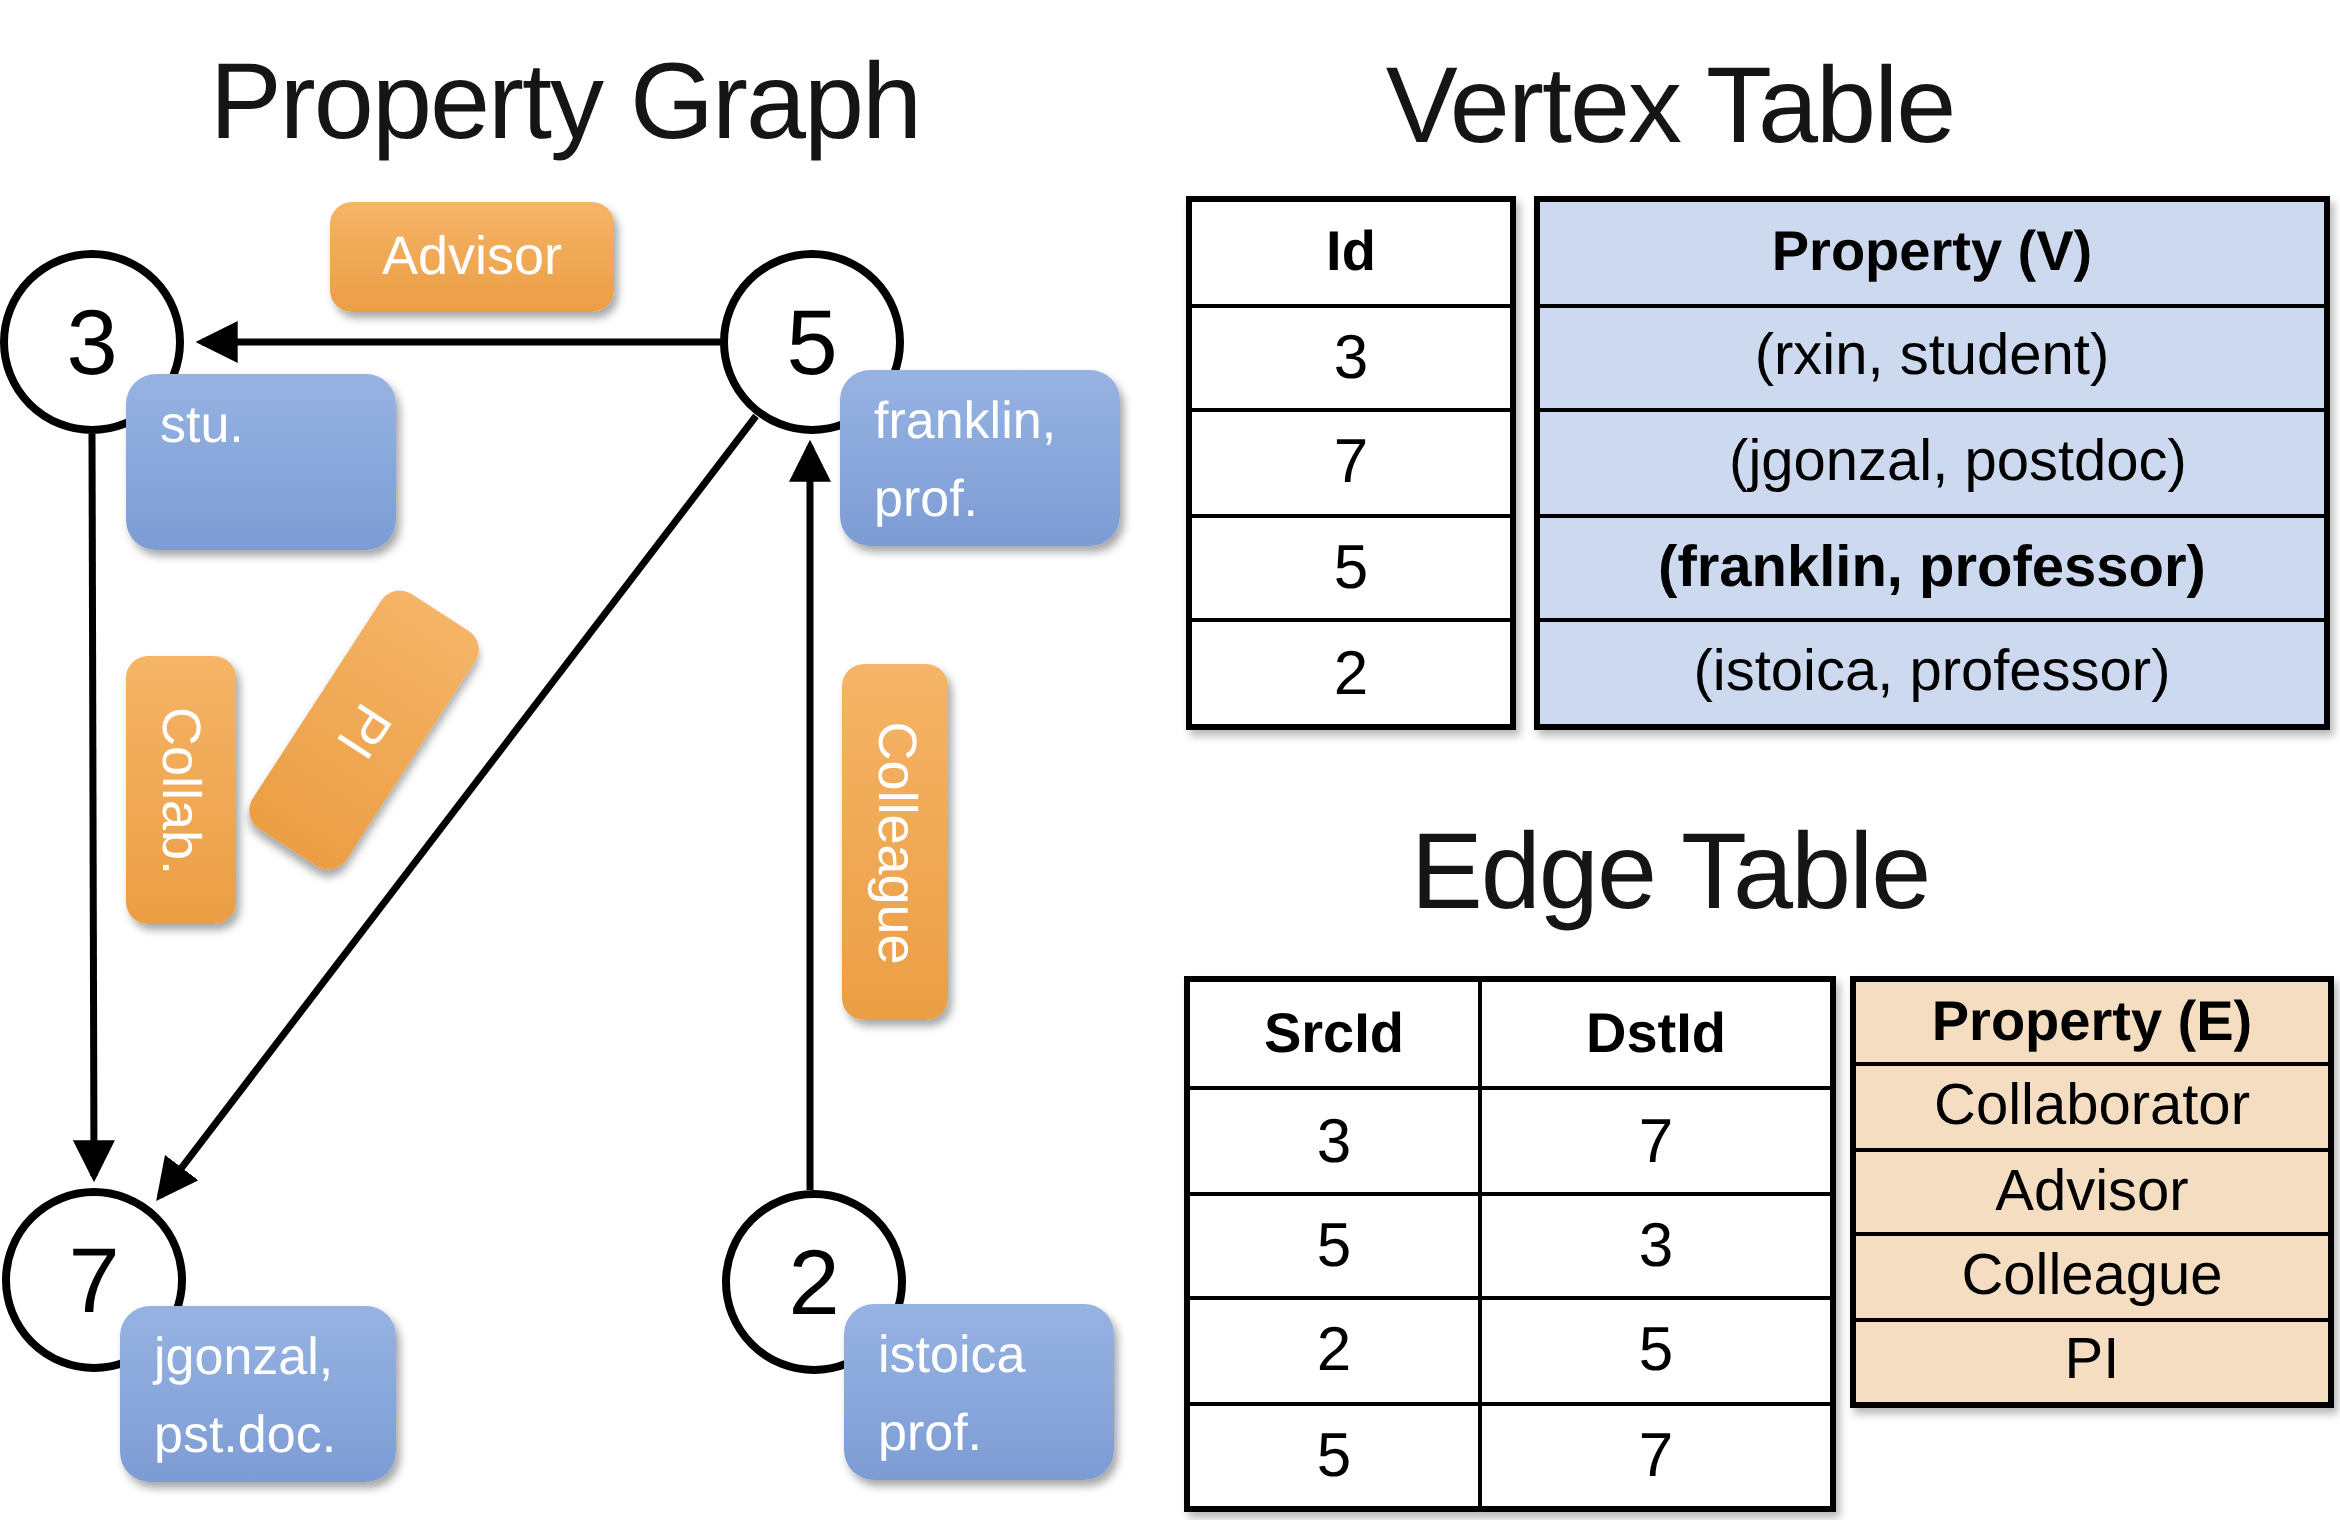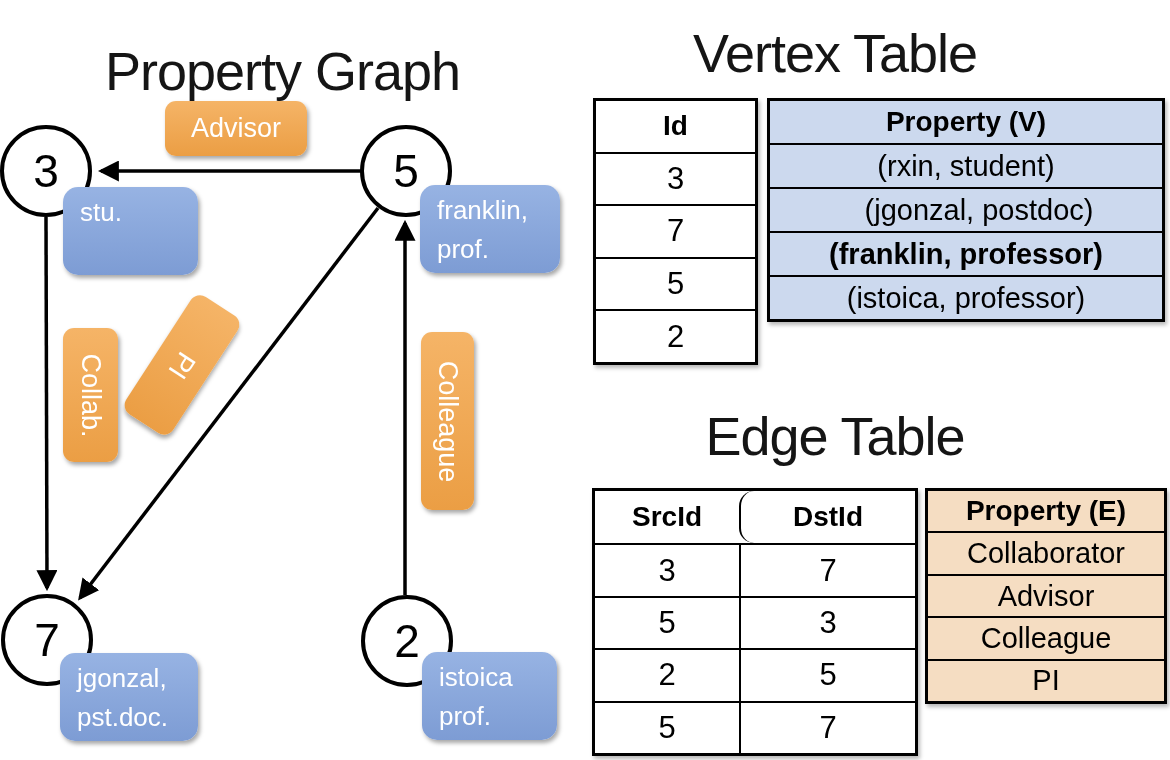--- a/index.html
+++ b/index.html
@@ -54,30 +54,30 @@
     position:absolute;border:3px solid #000;box-sizing:border-box;
     display:grid;grid-template-columns:45% 55%;grid-auto-rows:1fr;
     box-shadow:2px 3px 4px rgba(0,0,0,0.28);
   }
   .grid2 .cell{
     display:flex;align-items:center;justify-content:center;
     font-size:31px;border-top:2.5px solid #000;
   }
   .grid2 .cell.c2{border-left:2.5px solid #000;}
   .grid2 .cell.top{border-top:none;}
-  .grid2 .cell.hdr{font-weight:bold;font-size:28px;border-radius:15px;}
+  .grid2 .cell.hdr{font-weight:bold;font-size:28px;}
   .bluefill{background:#ccd9ee;}
   .peachfill{background:#f5ddc2;}
 </style>
 </head>
 <body>
 
 <div id="canvas">
 
-  <div class="abs title" style="left:0;top:20px;width:565px;margin-top:20px;">Property Graph</div>
+  <div class="abs title" style="left:0;top:20px;width:565px;">Property Graph</div>
 
   <svg id="edges" width="585" height="760" viewBox="0 0 585 760">
     <defs>
       <marker id="arrow" viewBox="0 0 10 10" refX="8.5" refY="5" markerWidth="6" markerHeight="6" orient="auto">
         <path d="M0,0 L10,5 L0,10 z" fill="#000"></path>
       </marker>
     </defs>
     <line x1="362" y1="171" x2="101" y2="171" stroke="#000" stroke-width="3.5" marker-end="url(#arrow)"></line>
     <line x1="46" y1="217" x2="47" y2="588" stroke="#000" stroke-width="3.5" marker-end="url(#arrow)"></line>
     <line x1="378" y1="208" x2="80" y2="598" stroke="#000" stroke-width="3.5" marker-end="url(#arrow)"></line>
@@ -128,21 +128,21 @@
 
   <div class="abs title" style="left:585px;top:22px;width:500px;">Vertex Table</div>
 
   <div class="tbl" style="left:593px;top:98px;width:165px;height:267px;">
     <div class="row hdr">Id</div>
     <div class="row">3</div>
     <div class="row">7</div>
     <div class="row">5</div>
     <div class="row">2</div>
   </div>
-  <div class="tbl bluefill" style="left:767px;top:98px;width:398px;height:224px;">
+  <div class="tbl bluefill" style="left:767px;top:98px;width:398px;height:267px;">
     <div class="row hdr">Property (V)</div>
     <div class="row" style="font-size:29px;">(rxin, student)</div>
     <div class="row" style="font-size:29px;padding-left:26px;">(jgonzal, postdoc)</div>
     <div class="row" style="font-size:29px;font-weight:bold;">(franklin, professor)</div>
     <div class="row" style="font-size:29px;">(istoica, professor)</div>
   </div>
 
   <div class="abs title" style="left:585px;top:405px;width:500px;">Edge Table</div>
 
   <div class="grid2" style="left:592px;top:488px;width:326px;height:268px;">

